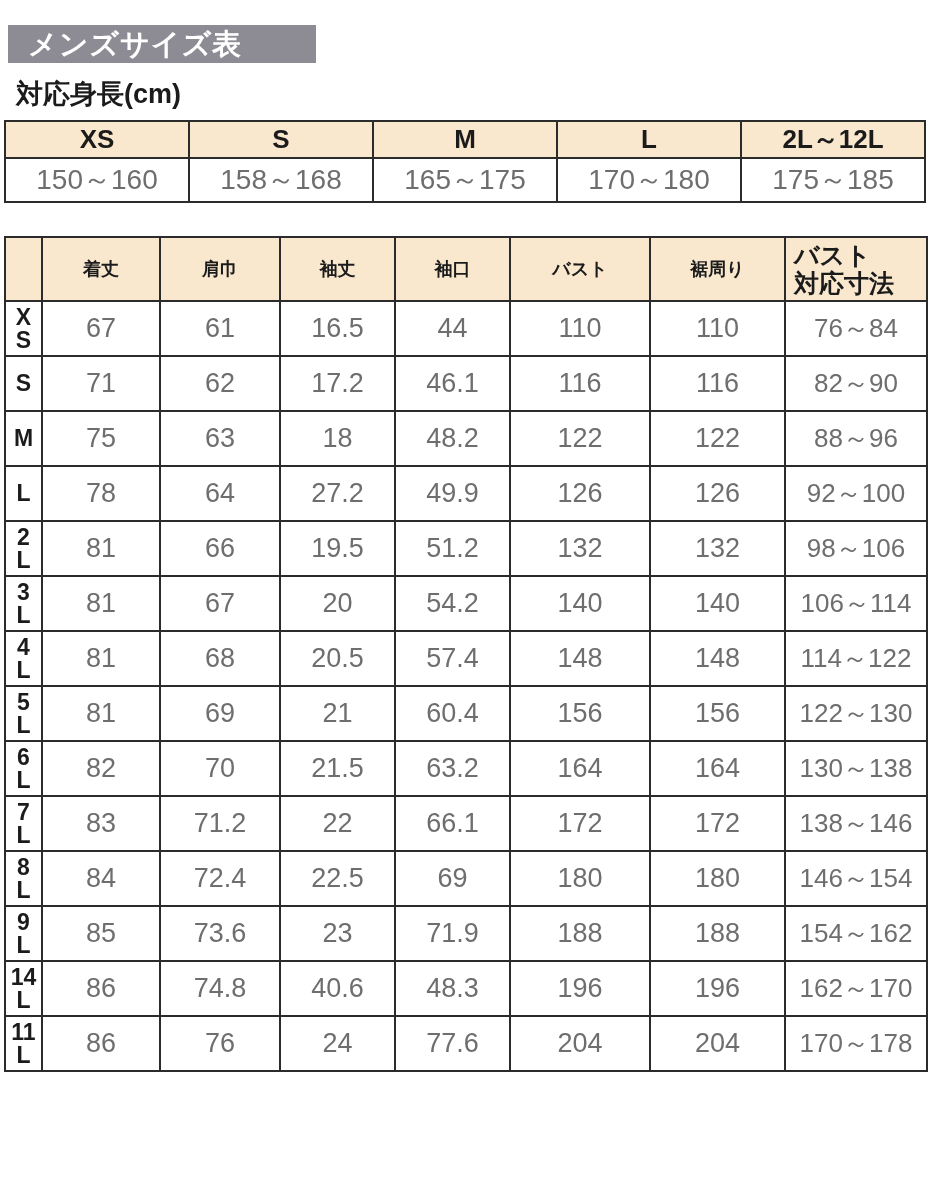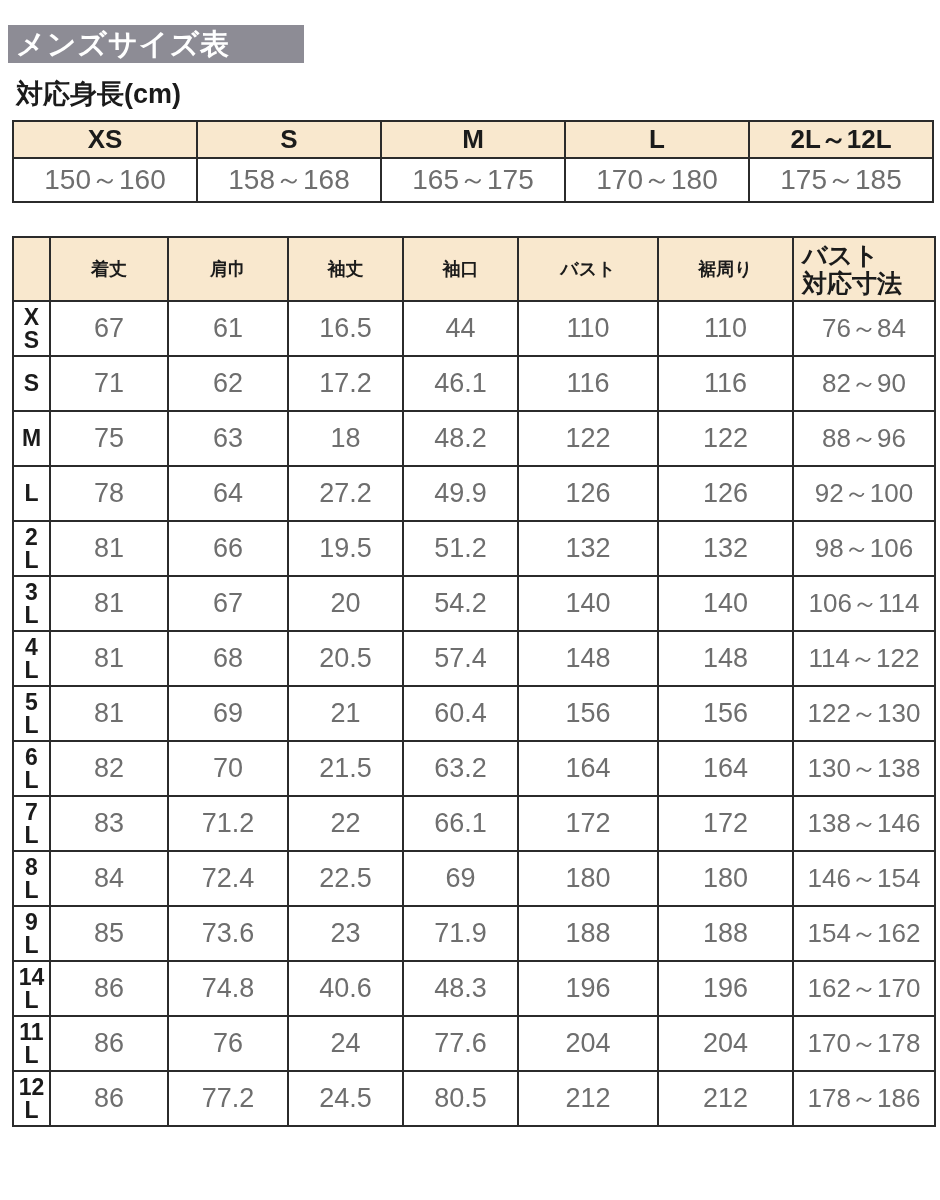--- a/index.html
+++ b/index.html
@@ -13,34 +13,34 @@
   }
   .title-bar {
     margin: 25px 0 0 8px;
     width: 288px;
     height: 38px;
     background: var(--title_bg, #8d8c95);
     color: var(--title_text, #ffffff);
     font-size: 29px;
     font-weight: bold;
     line-height: 38px;
-    padding-left: 8px;
+    padding-left: 20px;
     letter-spacing: 1px;
     box-sizing: content-box;
   }
   .height-label {
     margin: 13px 0 8px 16px;
     font-size: 27px;
     font-weight: bold;
     color: var(--label_text, #1b1b1b);
   }
   table {
     border-collapse: collapse;
     table-layout: fixed;
-    margin-left: 12px;
+    margin-left: 4px;
   }
   th, td {
     border: 2px solid var(--border, #2b2b2b);
     padding: 0;
     text-align: center;
     overflow: hidden;
   }
   th {
     background: var(--header_bg, #f9e8ce);
     color: var(--label_text, #1b1b1b);
@@ -268,25 +268,14 @@
         <td class="size-label-cell">11
 L</td>
         <td>86</td>
         <td>76</td>
         <td>24</td>
         <td>77.6</td>
         <td>204</td>
         <td>204</td>
         <td class="bust-range-cell">170～178</td>
       </tr>
-      <tr>
-        <td class="size-label-cell">12
-L</td>
-        <td>86</td>
-        <td>77.2</td>
-        <td>24.5</td>
-        <td>80.5</td>
-        <td>212</td>
-        <td>212</td>
-        <td class="bust-range-cell">178～186</td>
-      </tr>
     </tbody>
 </table>
 
 </body></html>

